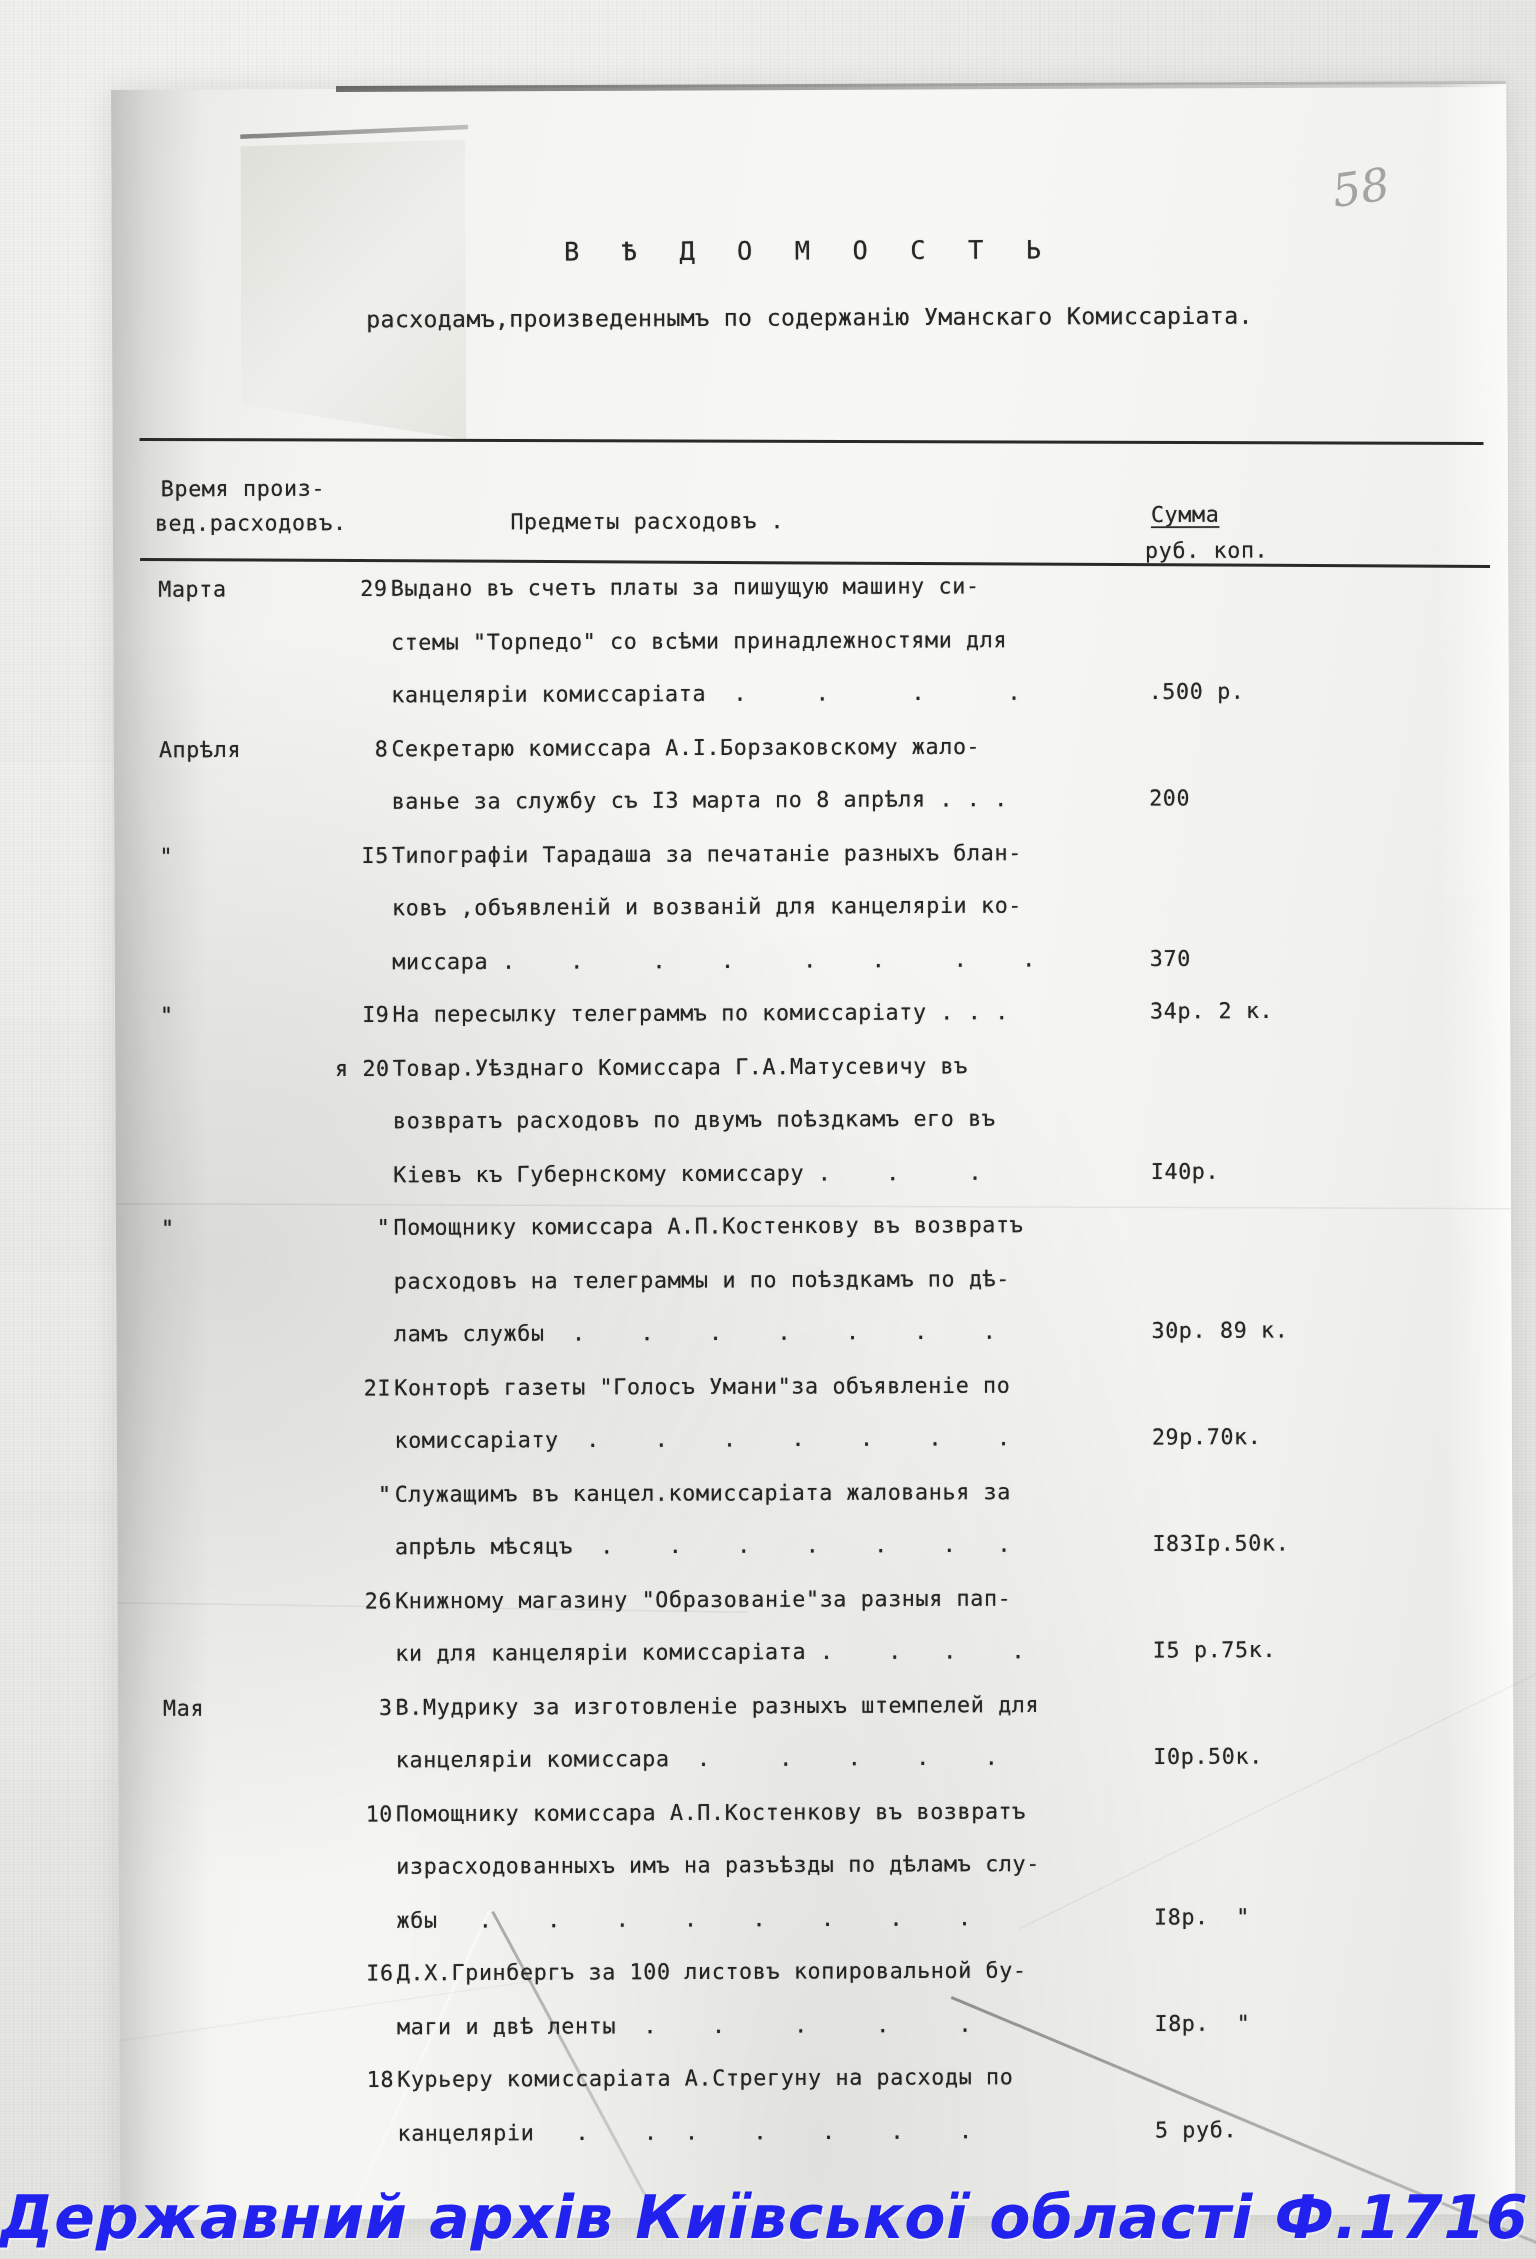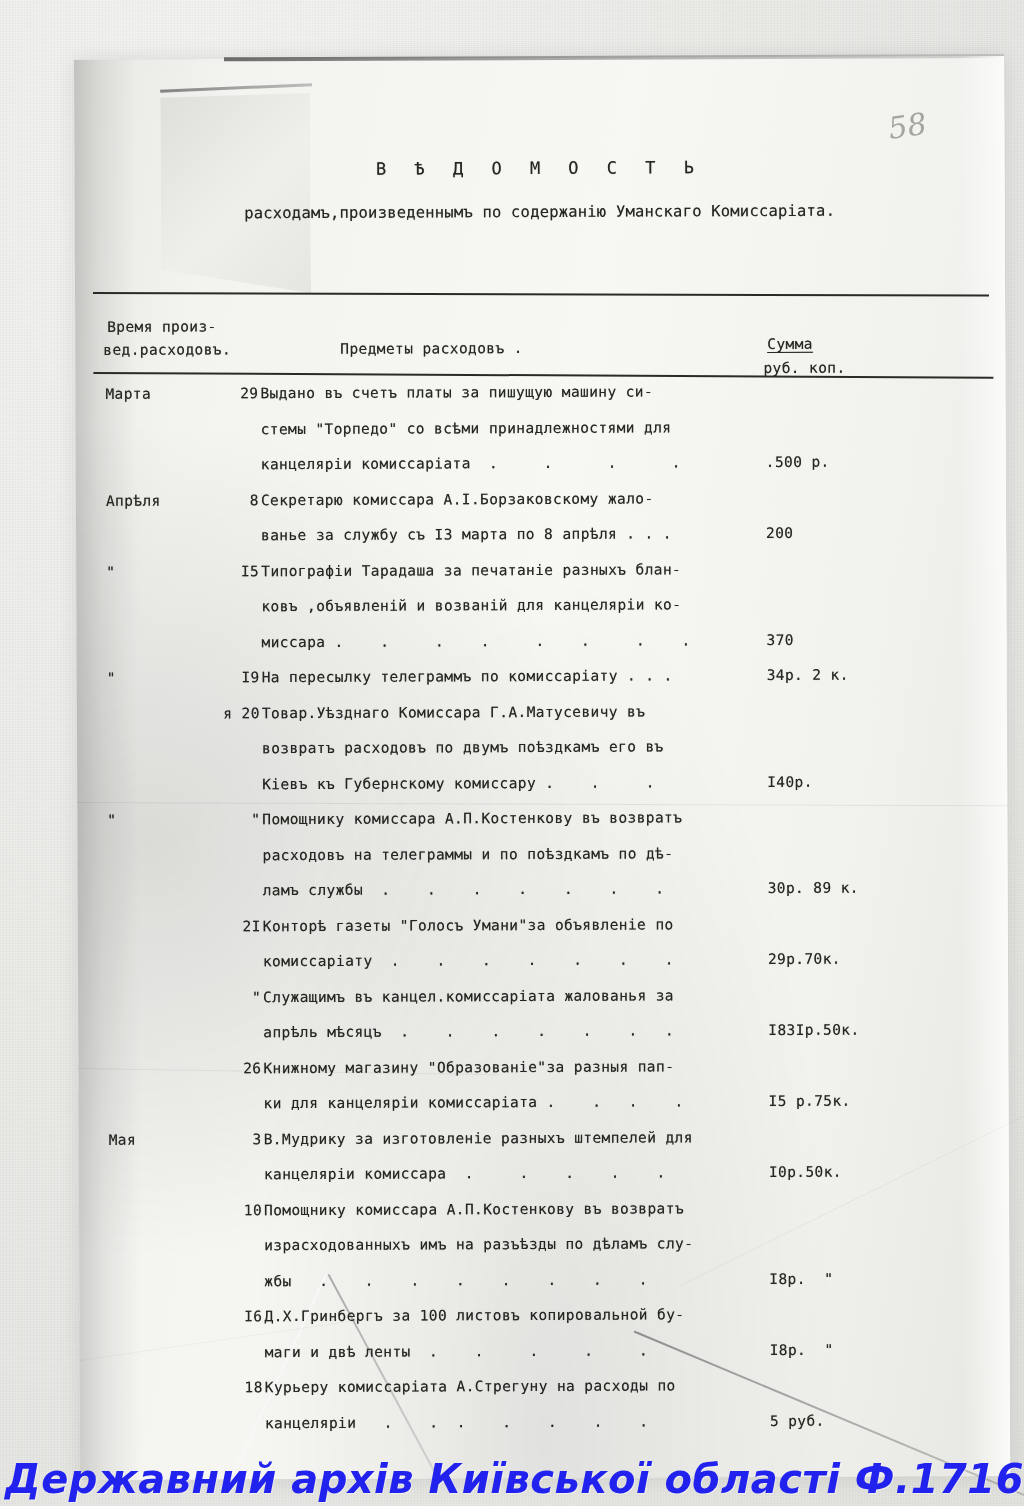--- a/index.html
+++ b/index.html
@@ -130,21 +130,21 @@
     position:absolute;inset:0;pointer-events:none;
     background:
       radial-gradient(ellipse at 8% 55%, rgba(0,0,0,.10) 0%, rgba(0,0,0,0) 38%),
       radial-gradient(ellipse at 97% 8%, rgba(255,255,255,.55) 0%, rgba(255,255,255,0) 30%),
       radial-gradient(ellipse at 50% 97%, rgba(0,0,0,.08) 0%, rgba(0,0,0,0) 45%);
     mix-blend-mode:multiply;
   }
 
   
   #watermark{
-    position:absolute;left:0;right:0;bottom:4px;text-align:right;
+    position:absolute;left:0;right:0;bottom:4px;text-align:left;
     font-family:"DejaVu Sans","Liberation Sans",sans-serif;
     font-weight:bold;font-style:italic;font-size:40px;
     color:#2222ee;letter-spacing:.5px;
     text-shadow:1px 1px 0 rgba(255,255,255,.45);
     white-space:nowrap;
   }
 </style>
 </head>
 <body>
 

